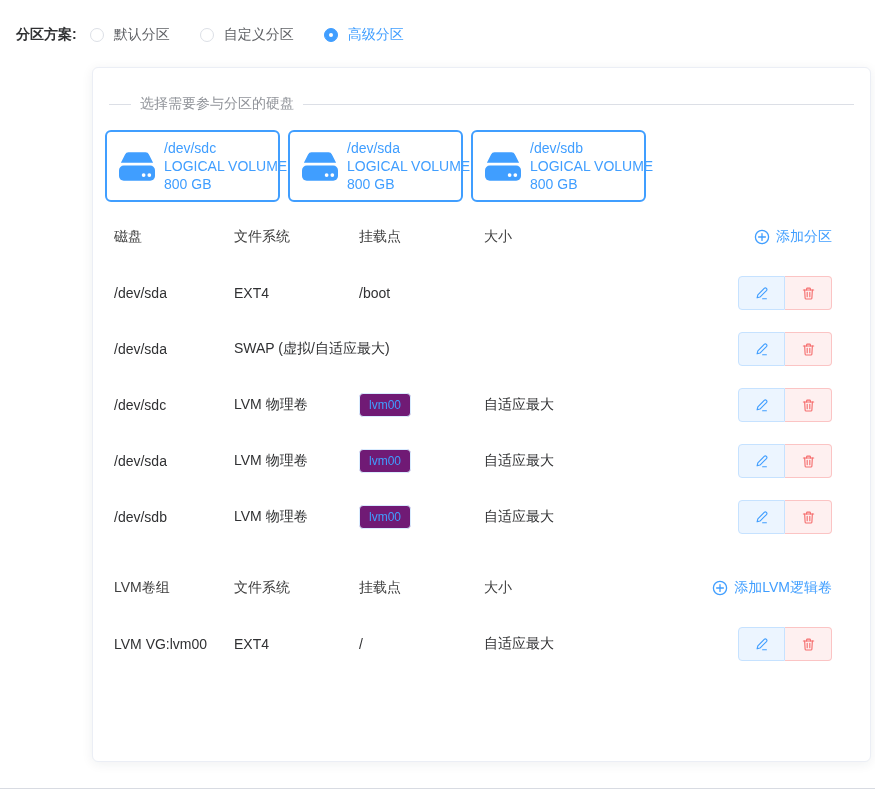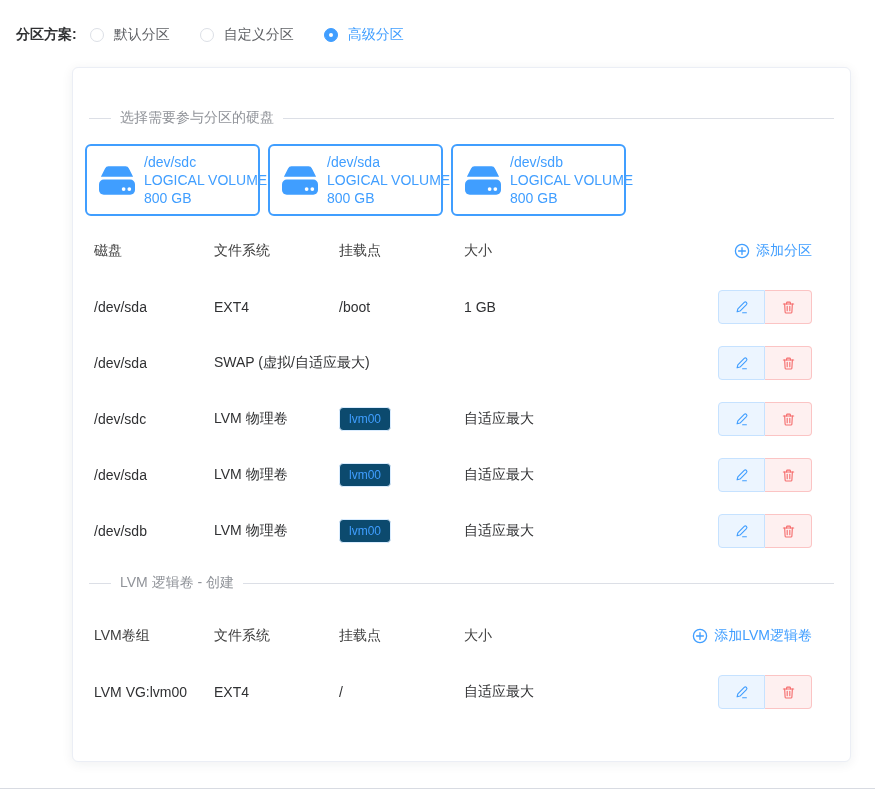--- a/index.html
+++ b/index.html
@@ -15,24 +15,24 @@
   .scheme-label { font-weight:bold; color:#303133; margin-right:13px; }
   .radio-item { display:flex; align-items:center; margin-right:30px; cursor:pointer; }
   .radio-circle { width:14px; height:14px; border-radius:50%; border:1px solid #dcdfe6; background:#fff; margin-right:10px; position:relative; flex:none; }
   .radio-item.checked .radio-circle { background:#409eff; border-color:#409eff; }
   .radio-item.checked .radio-circle::after { content:""; position:absolute; width:4px; height:4px; border-radius:50%; background:#fff; left:50%; top:50%; transform:translate(-50%,-50%); }
   .radio-item .radio-label { color:#606266; }
   .radio-item.checked .radio-label { color:#409eff; }
 
   
   .panel {
-    position:absolute; left:72px; top:67px; width:779px; height:695px;
+    position:absolute; left:92px; top:67px; width:779px; height:695px;
     background:#fff; border:1px solid #ebeef5; border-radius:6px;
     box-shadow:0 2px 12px rgba(31,45,61,.07);
-    padding-top:40px;
+    padding-top:26px;
   }
 
   
   .sec-divider { display:flex; align-items:center; height:20px; margin:0 16px; color:#909399; font-size:14px; white-space:nowrap; }
   .sec-divider::before { content:""; width:22px; height:1px; background:#dcdfe6; margin-right:9px; flex:none; }
   .sec-divider::after  { content:""; flex:1; height:1px; background:#dcdfe6; margin-left:9px; }
   .sec-divider.d2 { margin-top:27px; }
   .sec-divider.d3 { margin-top:14px; }
 
   
@@ -50,21 +50,21 @@
   .ptable.t2 { margin-top:15px; }
   .prow { display:flex; align-items:center; height:56px; }
   .col-a { width:120px; flex:none; }
   .col-b { width:125px; flex:none; white-space:nowrap; }
   .col-c { width:125px; flex:none; }
   .col-d { flex:1; }
   .col-e { margin-left:auto; min-width:95px; display:flex; justify-content:flex-end; align-items:center; white-space:nowrap; }
   .hdr { color:#404040; }
 
   .tag {
-    display:inline-block; background:#0c4a6e; border:1px solid #d9ecff; color:#409eff;
+    display:inline-block; background:#701a75; border:1px solid #d9ecff; color:#409eff;
     font-size:12px; height:24px; line-height:22px; padding:0 9px; border-radius:4px;
   }
 
   .add-link { display:flex; align-items:center; gap:6px; color:#409eff; cursor:pointer; }
 
   .btn-group { display:flex; }
   .act-btn { width:47px; height:34px; display:flex; align-items:center; justify-content:center; cursor:pointer; }
   .act-edit { background:#ecf5ff; border:1px solid #c6e2ff; border-radius:4px 0 0 4px; }
   .act-del  { background:#fef0f0; border:1px solid #fbc4c4; border-left:none; border-radius:0 4px 4px 0; }
 
@@ -153,21 +153,20 @@
           </svg>
           <span>添加分区</span>
         </span>
       </span>
     </div>
 
     <div class="prow">
       <span class="col-a">/dev/sda</span>
       <span class="col-b">EXT4</span>
       <span class="col-c">/boot</span>
-      <span class="col-d">1 GB</span>
       <span class="col-e">
           <span class="btn-group">
         <span class="act-btn act-edit">
           <svg viewBox="0 0 16 16" width="15" height="15" fill="none" stroke="#409eff" stroke-width="1.2" stroke-linecap="round" stroke-linejoin="round">
             <path d="M10.9 2.5 a1.7 1.7 0 0 1 2.4 2.4 L6.4 11.8 3.3 12.6 4.1 9.5 Z"></path>
                 <path d="M9.2 13.6 h4"></path>
           </svg>
         </span>
         <span class="act-btn act-del">
           <svg viewBox="0 0 16 16" width="15" height="15" fill="none" stroke="#f56c6c" stroke-width="1.2" stroke-linecap="round" stroke-linejoin="round">
@@ -274,23 +273,20 @@
                 <path d="M6 4.2 V3 a.8.8 0 0 1 .8-.8 h2.4 a.8.8 0 0 1 .8.8 v1.2"></path>
             <path d="M3.9 4.2 l.5 8.8 a1 1 0 0 0 1 .9 h5.2 a1 1 0 0 0 1-.9 l.5-8.8"></path>
                 <path d="M6.6 6.7 v4.8 M9.4 6.7 v4.8"></path>
           </svg>
         </span>
       </span>
         </span>
     </div>
   </div>
 
-  <div class="sec-divider d3">
-    <span>LVM 逻辑卷 - 创建</span>
-  </div>
 
   <div class="ptable t2">
     <div class="prow">
       <span class="col-a hdr">LVM卷组</span>
       <span class="col-b hdr">文件系统</span>
       <span class="col-c hdr">挂载点</span>
       <span class="col-d hdr">大小</span>
       <span class="col-e">
         <span class="add-link">
           <svg viewBox="0 0 16 16" width="16" height="16" fill="none" stroke="#409eff" stroke-width="1.3" stroke-linecap="round">

